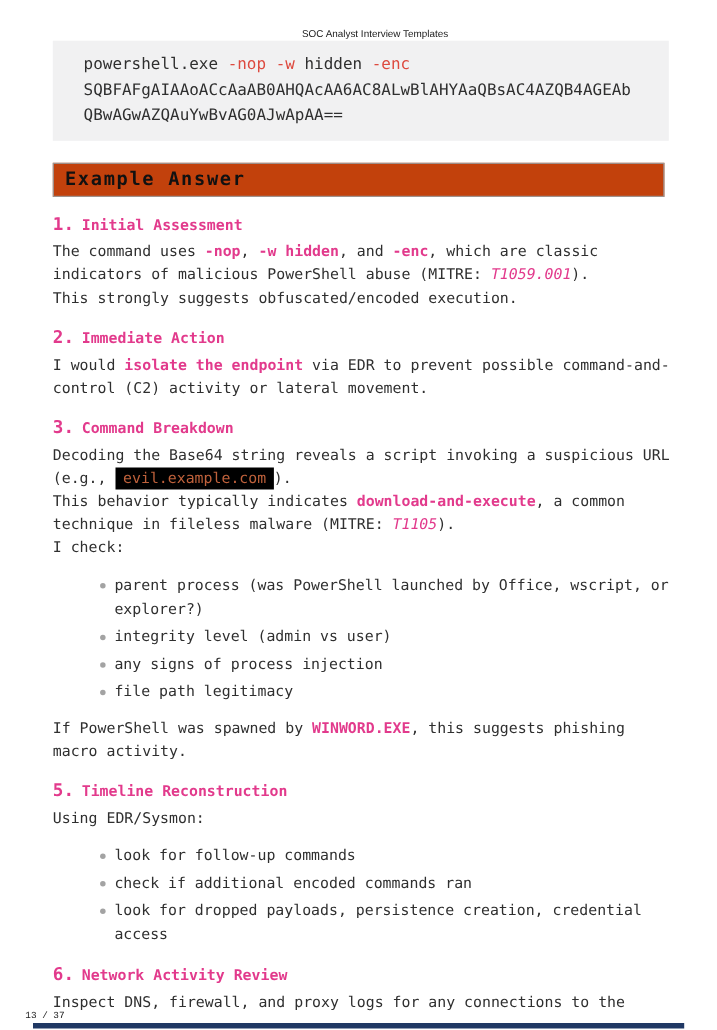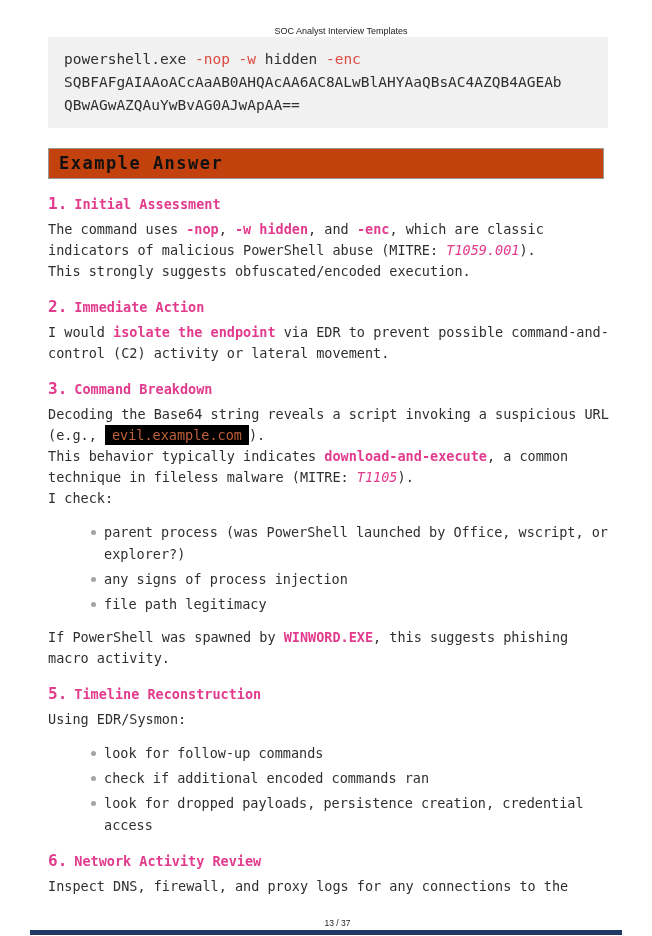--- a/index.html
+++ b/index.html
@@ -16,21 +16,21 @@
     font-family: "Liberation Sans", sans-serif;
     font-size: 9px;
     color: #222;
     padding-top: 26px;
     height: 22px;
     margin-left: 30px;
   }
   .code-block {
     margin: 11px 44px 0 48px;
     background: #f1f1f2;
-    padding: 11px 16px;
+    padding: 11px 28px;
     font-size: 14.5px;
     line-height: 23px;
   }
   .code-line { white-space: pre; }
   .tok-red { color: #dd4a3f; }
   .example-box {
     margin: 20px 48px 0 48px;
     background: #c2410c;
     border: 1px solid #9a9a9a;
     padding: 4px 10px 5px 10px;
@@ -86,22 +86,21 @@
     width: 5px;
     height: 5px;
     border-radius: 50%;
     background: #a3a3a3;
   }
   .page-footer {
     position: absolute;
     left: 0;
     right: 0;
     bottom: 8px;
-    text-align: center;
-    font-family: Liberation Sans, sans-serif;
+    font-family: Liberation Mono, monospace;
     font-size: 8.5px;
     color: #222;
     padding-left: 23px;
   }
   .footer-bar {
     position: absolute;
     left: 30px;
     right: 30px;
     bottom: 1px;
     height: 5px;
@@ -136,20 +135,21 @@
 
   <div class="sec-heading"><span class="sec-num">3.</span><span>Command Breakdown</span></div>
   <div class="body-line">Decoding the Base64 string reveals a script invoking a suspicious URL</div>
   <div class="body-line"><span>(e.g., </span><span class="code-orange">evil.example.com</span><span>).</span></div>
   <div class="body-line"><span>This behavior typically indicates </span><span class="bold-pink">download-and-execute</span><span>, a common</span></div>
   <div class="body-line"><span>technique in fileless malware (MITRE: </span><span class="italic-pink">T1105</span><span>).</span></div>
 
   <div class="body-line">I check:</div>
   <ul class="bullets">
     <li><span class="wrap-par">parent process (was PowerShell launched by Office, wscript, or explorer?)</span></li>
+    <li><span class="wrap-par">integrity level (admin vs user)</span></li>
     <li><span class="wrap-par">any signs of process injection</span></li>
     <li><span class="wrap-par">file path legitimacy</span></li>
   </ul>
   <div class="body-line"><span>If PowerShell was spawned by </span><span class="bold-pink">WINWORD.EXE</span><span>, this suggests phishing</span></div>
   <div class="body-line">macro activity.</div>
 
   <div class="sec-heading"><span class="sec-num">5.</span><span>Timeline Reconstruction</span></div>
   <div class="body-line">Using EDR/Sysmon:</div>
   <ul class="bullets">
     <li><span class="wrap-par">look for follow-up commands</span></li>

